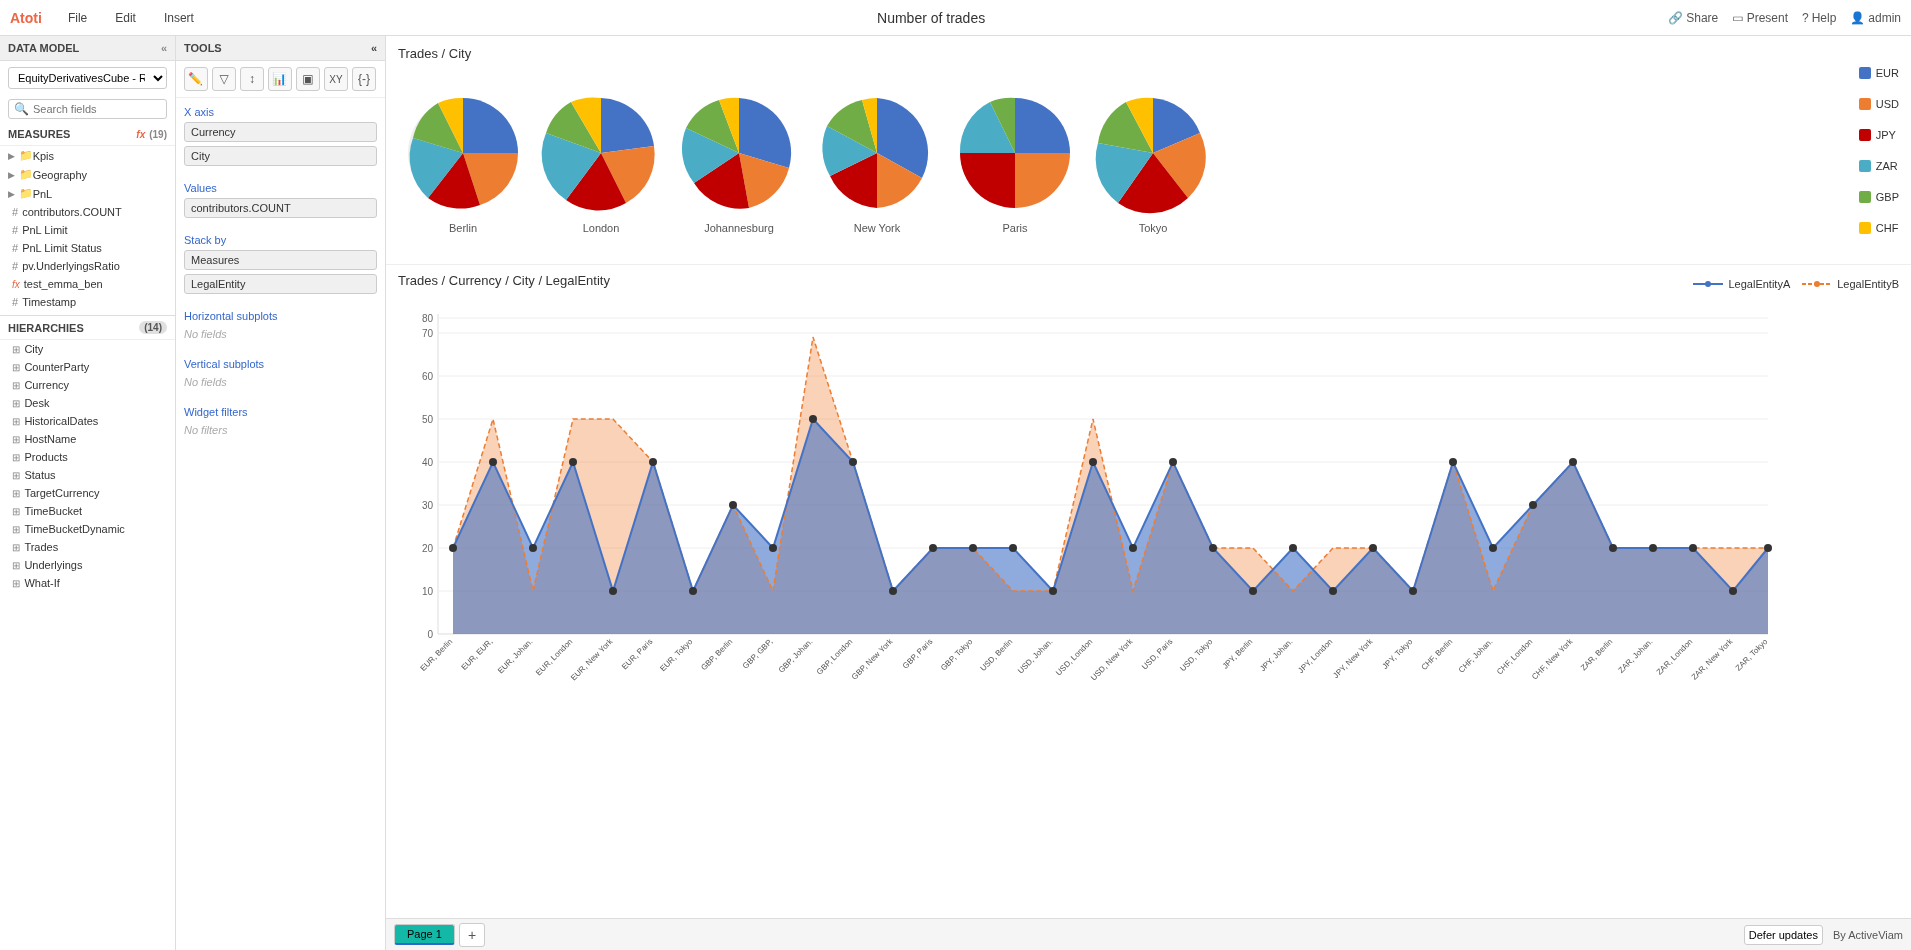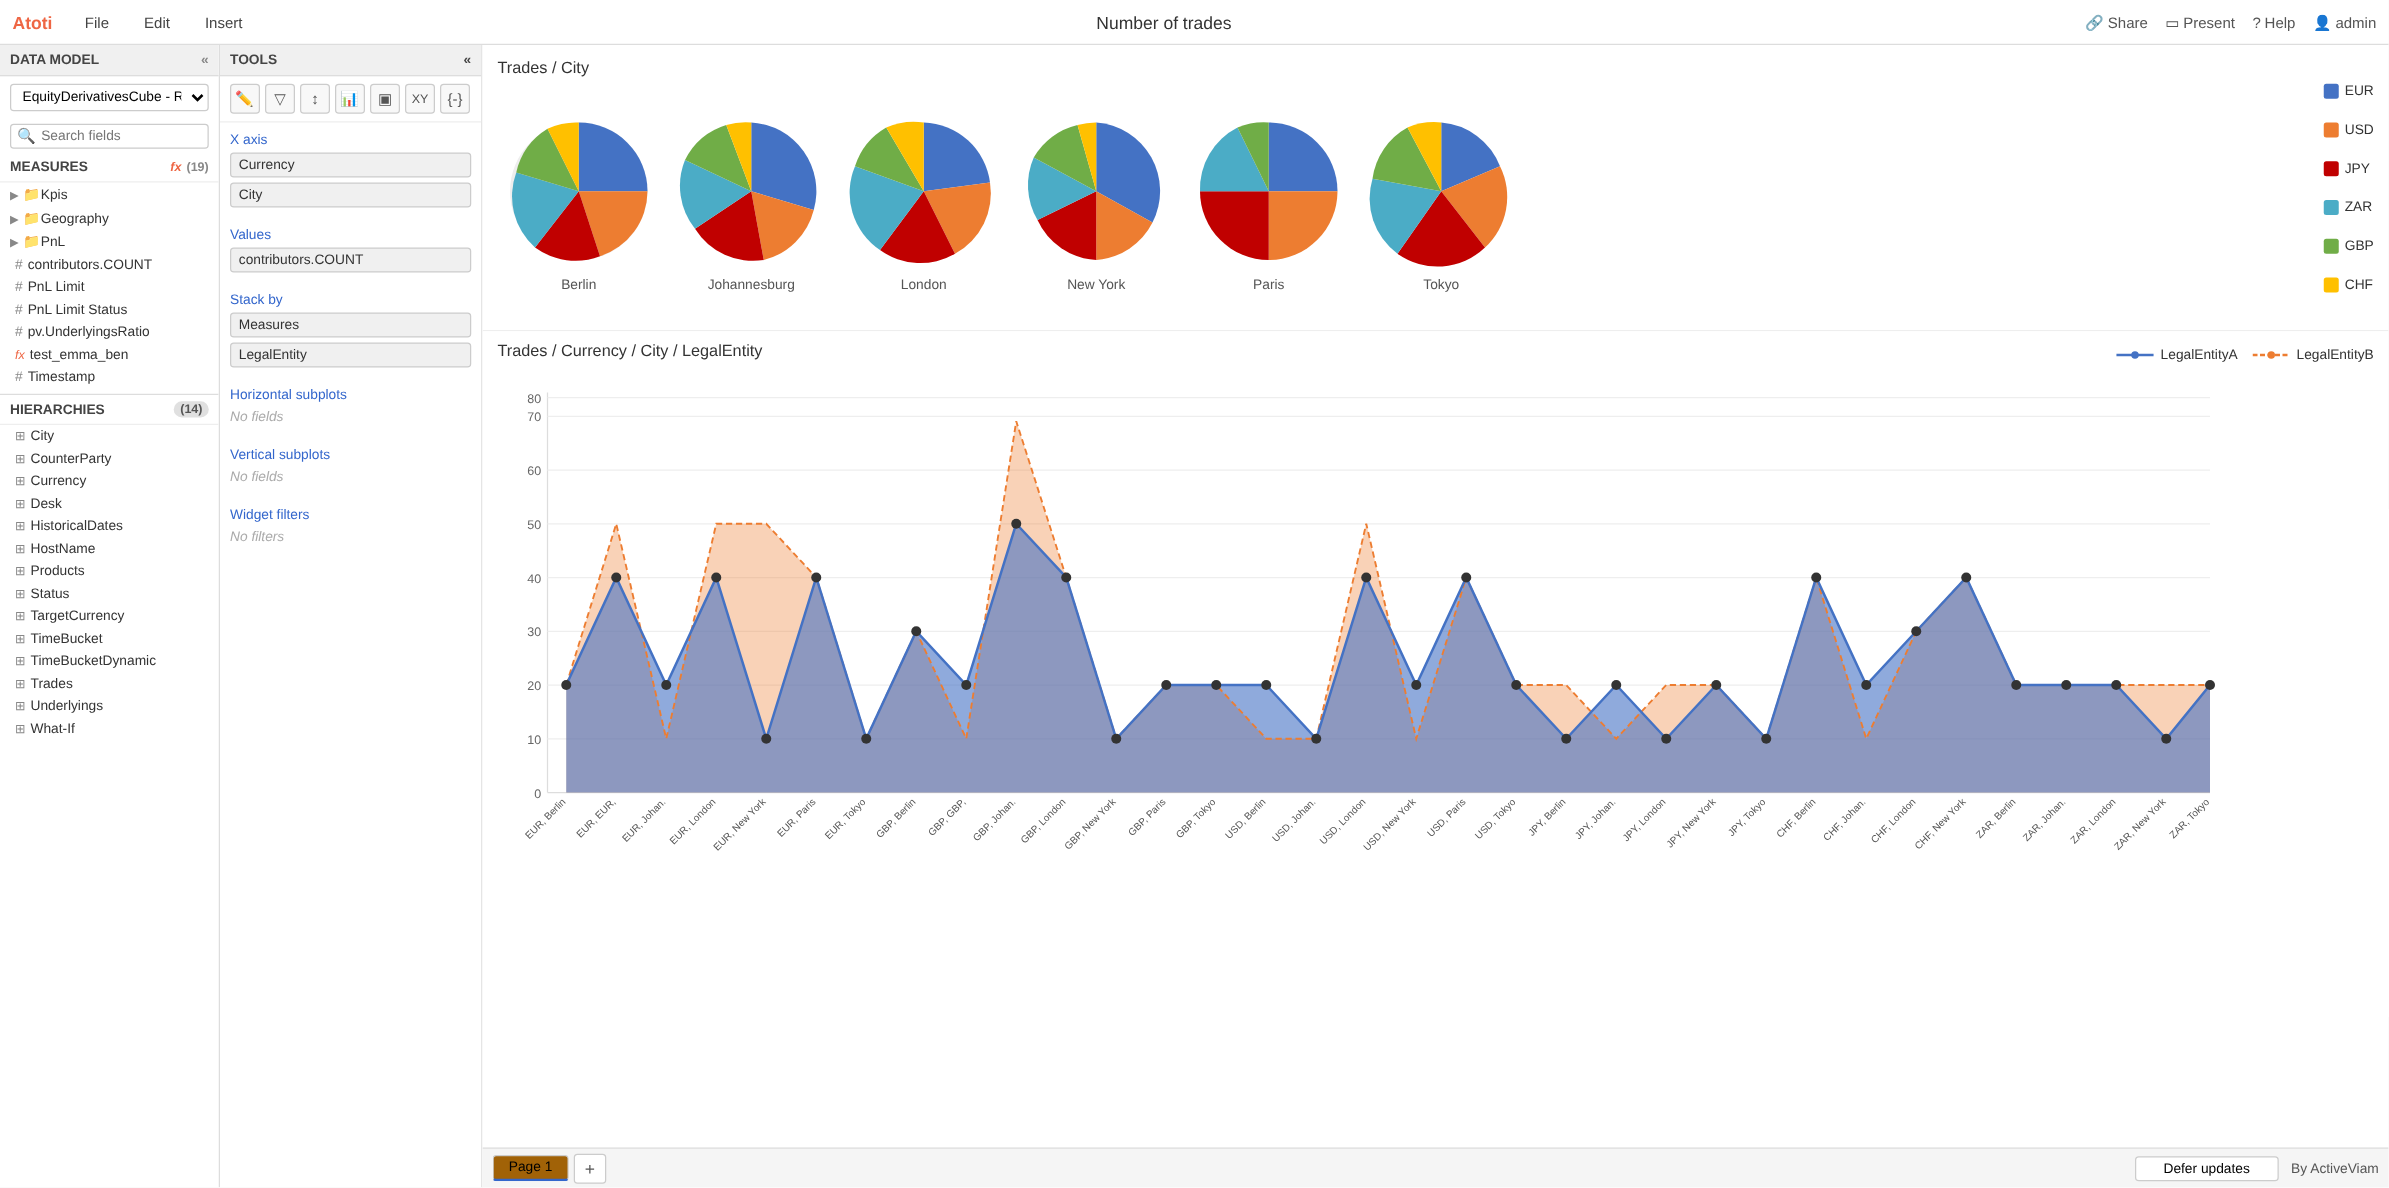--- a/index.html
+++ b/index.html
@@ -52,24 +52,24 @@
     .chart-section-title { font-size: 13px; color: #333; margin-bottom: 6px; }
     .pie-container { display: flex; flex-direction: column; align-items: center; }
     .pie-label { font-size: 11px; color: #555; margin-top: 4px; }
     .legend { display: flex; flex-direction: column; gap: 19px; margin-left: 10px; margin-bottom: 20px; }
     .legend-item { display: flex; align-items: center; gap: 5px; font-size: 11px; color: #333; }
     .legend-dot { width: 12px; height: 12px; border-radius: 2px; }
 
     
     .bottom-tabs { display: flex; align-items: center; background: #f5f5f5; border-top: 1px solid #ddd; padding: 4px 8px; gap: 4px; height: 32px; }
     .tab { padding: 3px 12px; background: #fff; border: 1px solid #ccc; border-radius: 3px; font-size: 11px; cursor: pointer; }
-    .tab.active { background: #a16207; border-bottom: 2px solid #3366cc; }
+    .tab.active { background: #14b8a6; border-bottom: 2px solid #3366cc; }
     .tab-add { padding: 3px 8px; background: #fff; border: 1px solid #ccc; border-radius: 3px; font-size: 14px; cursor: pointer; color: #555; }
     .bottom-right { margin-left: auto; display: flex; align-items: center; gap: 10px; font-size: 11px; color: #555; }
-    .defer-btn { padding: 3px 22px; background: #fff; border: 1px solid #ccc; border-radius: 3px; font-size: 11px; cursor: pointer; }
+    .defer-btn { padding: 3px 4px; background: #fff; border: 1px solid #ccc; border-radius: 3px; font-size: 11px; cursor: pointer; }
     svg text { font-family: Arial, sans-serif; }
   </style>
 </head>
 <body>
 
 <div class="topbar">
   <span class="topbar-logo">Atoti</span>
   <div class="topbar-menu">
     <span>File</span>
     <span>Edit</span>
@@ -266,40 +266,40 @@
 
             <path d="M65,65 L15,50 A55,55 0 0,1 40,15 Z" fill="#70AD47"></path>
 
             <path d="M65,65 L40,15 A55,55 0 0,1 65,10 Z" fill="#FFC000"></path>
           </svg>
           <div class="pie-label">Berlin</div>
         </div>
 
         <div class="pie-container">
           <svg width="130" height="130" viewBox="0 0 130 130">
+            <path d="M65,65 L65,10 A55,55 0 0,1 118,58 Z" fill="#4472C4"></path>
+            <path d="M65,65 L118,58 A55,55 0 0,1 90,115 Z" fill="#ED7D31"></path>
+            <path d="M65,65 L90,115 A55,55 0 0,1 30,112 Z" fill="#C00000"></path>
+            <path d="M65,65 L30,112 A55,55 0 0,1 10,45 Z" fill="#4BACC6"></path>
+            <path d="M65,65 L10,45 A55,55 0 0,1 35,14 Z" fill="#70AD47"></path>
+            <path d="M65,65 L35,14 A55,55 0 0,1 65,10 Z" fill="#FFC000"></path>
+          </svg>
+          <div class="pie-label">London</div>
+        </div>
+
+        <div class="pie-container">
+          <svg width="130" height="130" viewBox="0 0 130 130">
             <path d="M65,65 L65,10 A55,55 0 0,1 115,80 Z" fill="#4472C4"></path>
             <path d="M65,65 L115,80 A55,55 0 0,1 75,120 Z" fill="#ED7D31"></path>
             <path d="M65,65 L75,120 A55,55 0 0,1 20,95 Z" fill="#C00000"></path>
             <path d="M65,65 L20,95 A55,55 0 0,1 12,40 Z" fill="#4BACC6"></path>
             <path d="M65,65 L12,40 A55,55 0 0,1 45,12 Z" fill="#70AD47"></path>
             <path d="M65,65 L45,12 A55,55 0 0,1 65,10 Z" fill="#FFC000"></path>
           </svg>
           <div class="pie-label">Johannesburg</div>
-        </div>
-
-        <div class="pie-container">
-          <svg width="130" height="130" viewBox="0 0 130 130">
-            <path d="M65,65 L65,10 A55,55 0 0,1 118,58 Z" fill="#4472C4"></path>
-            <path d="M65,65 L118,58 A55,55 0 0,1 90,115 Z" fill="#ED7D31"></path>
-            <path d="M65,65 L90,115 A55,55 0 0,1 30,112 Z" fill="#C00000"></path>
-            <path d="M65,65 L30,112 A55,55 0 0,1 10,45 Z" fill="#4BACC6"></path>
-            <path d="M65,65 L10,45 A55,55 0 0,1 35,14 Z" fill="#70AD47"></path>
-            <path d="M65,65 L35,14 A55,55 0 0,1 65,10 Z" fill="#FFC000"></path>
-          </svg>
-          <div class="pie-label">London</div>
         </div>
 
         <div class="pie-container">
           <svg width="130" height="130" viewBox="0 0 130 130">
             <path d="M65,65 L65,10 A55,55 0 0,1 110,90 Z" fill="#4472C4"></path>
             <path d="M65,65 L110,90 A55,55 0 0,1 65,120 Z" fill="#ED7D31"></path>
             <path d="M65,65 L65,120 A55,55 0 0,1 18,88 Z" fill="#C00000"></path>
             <path d="M65,65 L18,88 A55,55 0 0,1 15,38 Z" fill="#4BACC6"></path>
             <path d="M65,65 L15,38 A55,55 0 0,1 50,12 Z" fill="#70AD47"></path>
             <path d="M65,65 L50,12 A55,55 0 0,1 65,10 Z" fill="#FFC000"></path>

